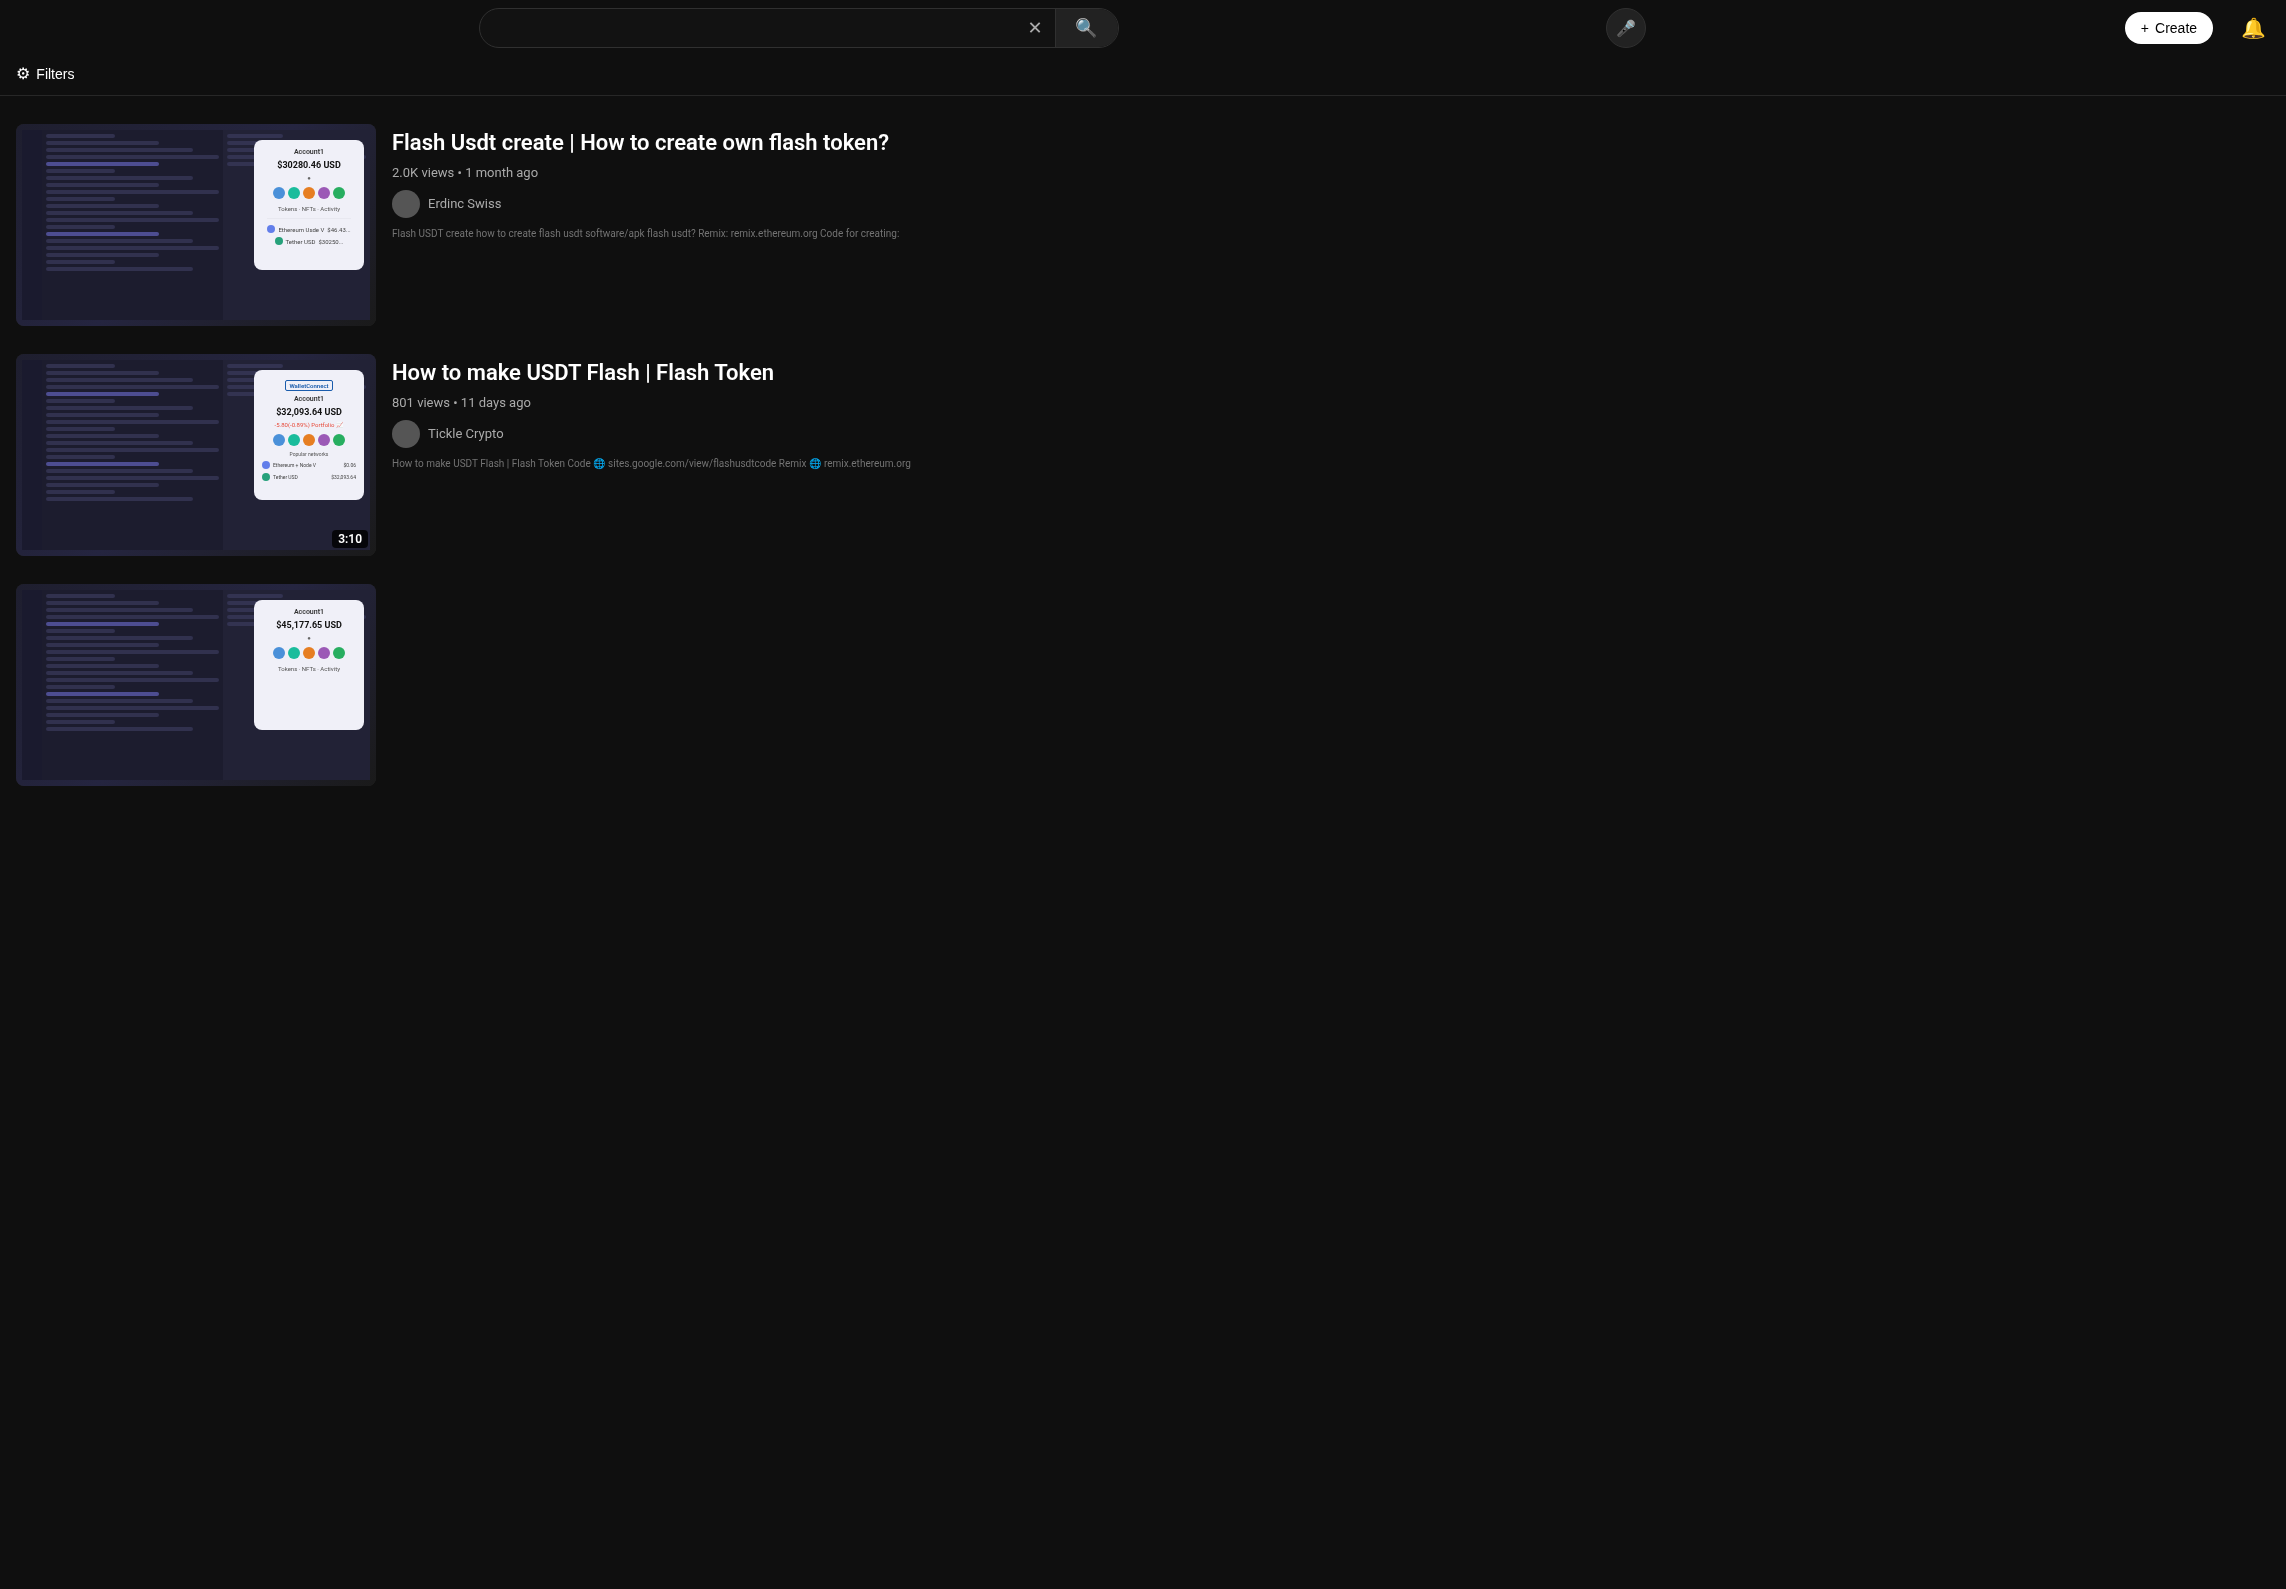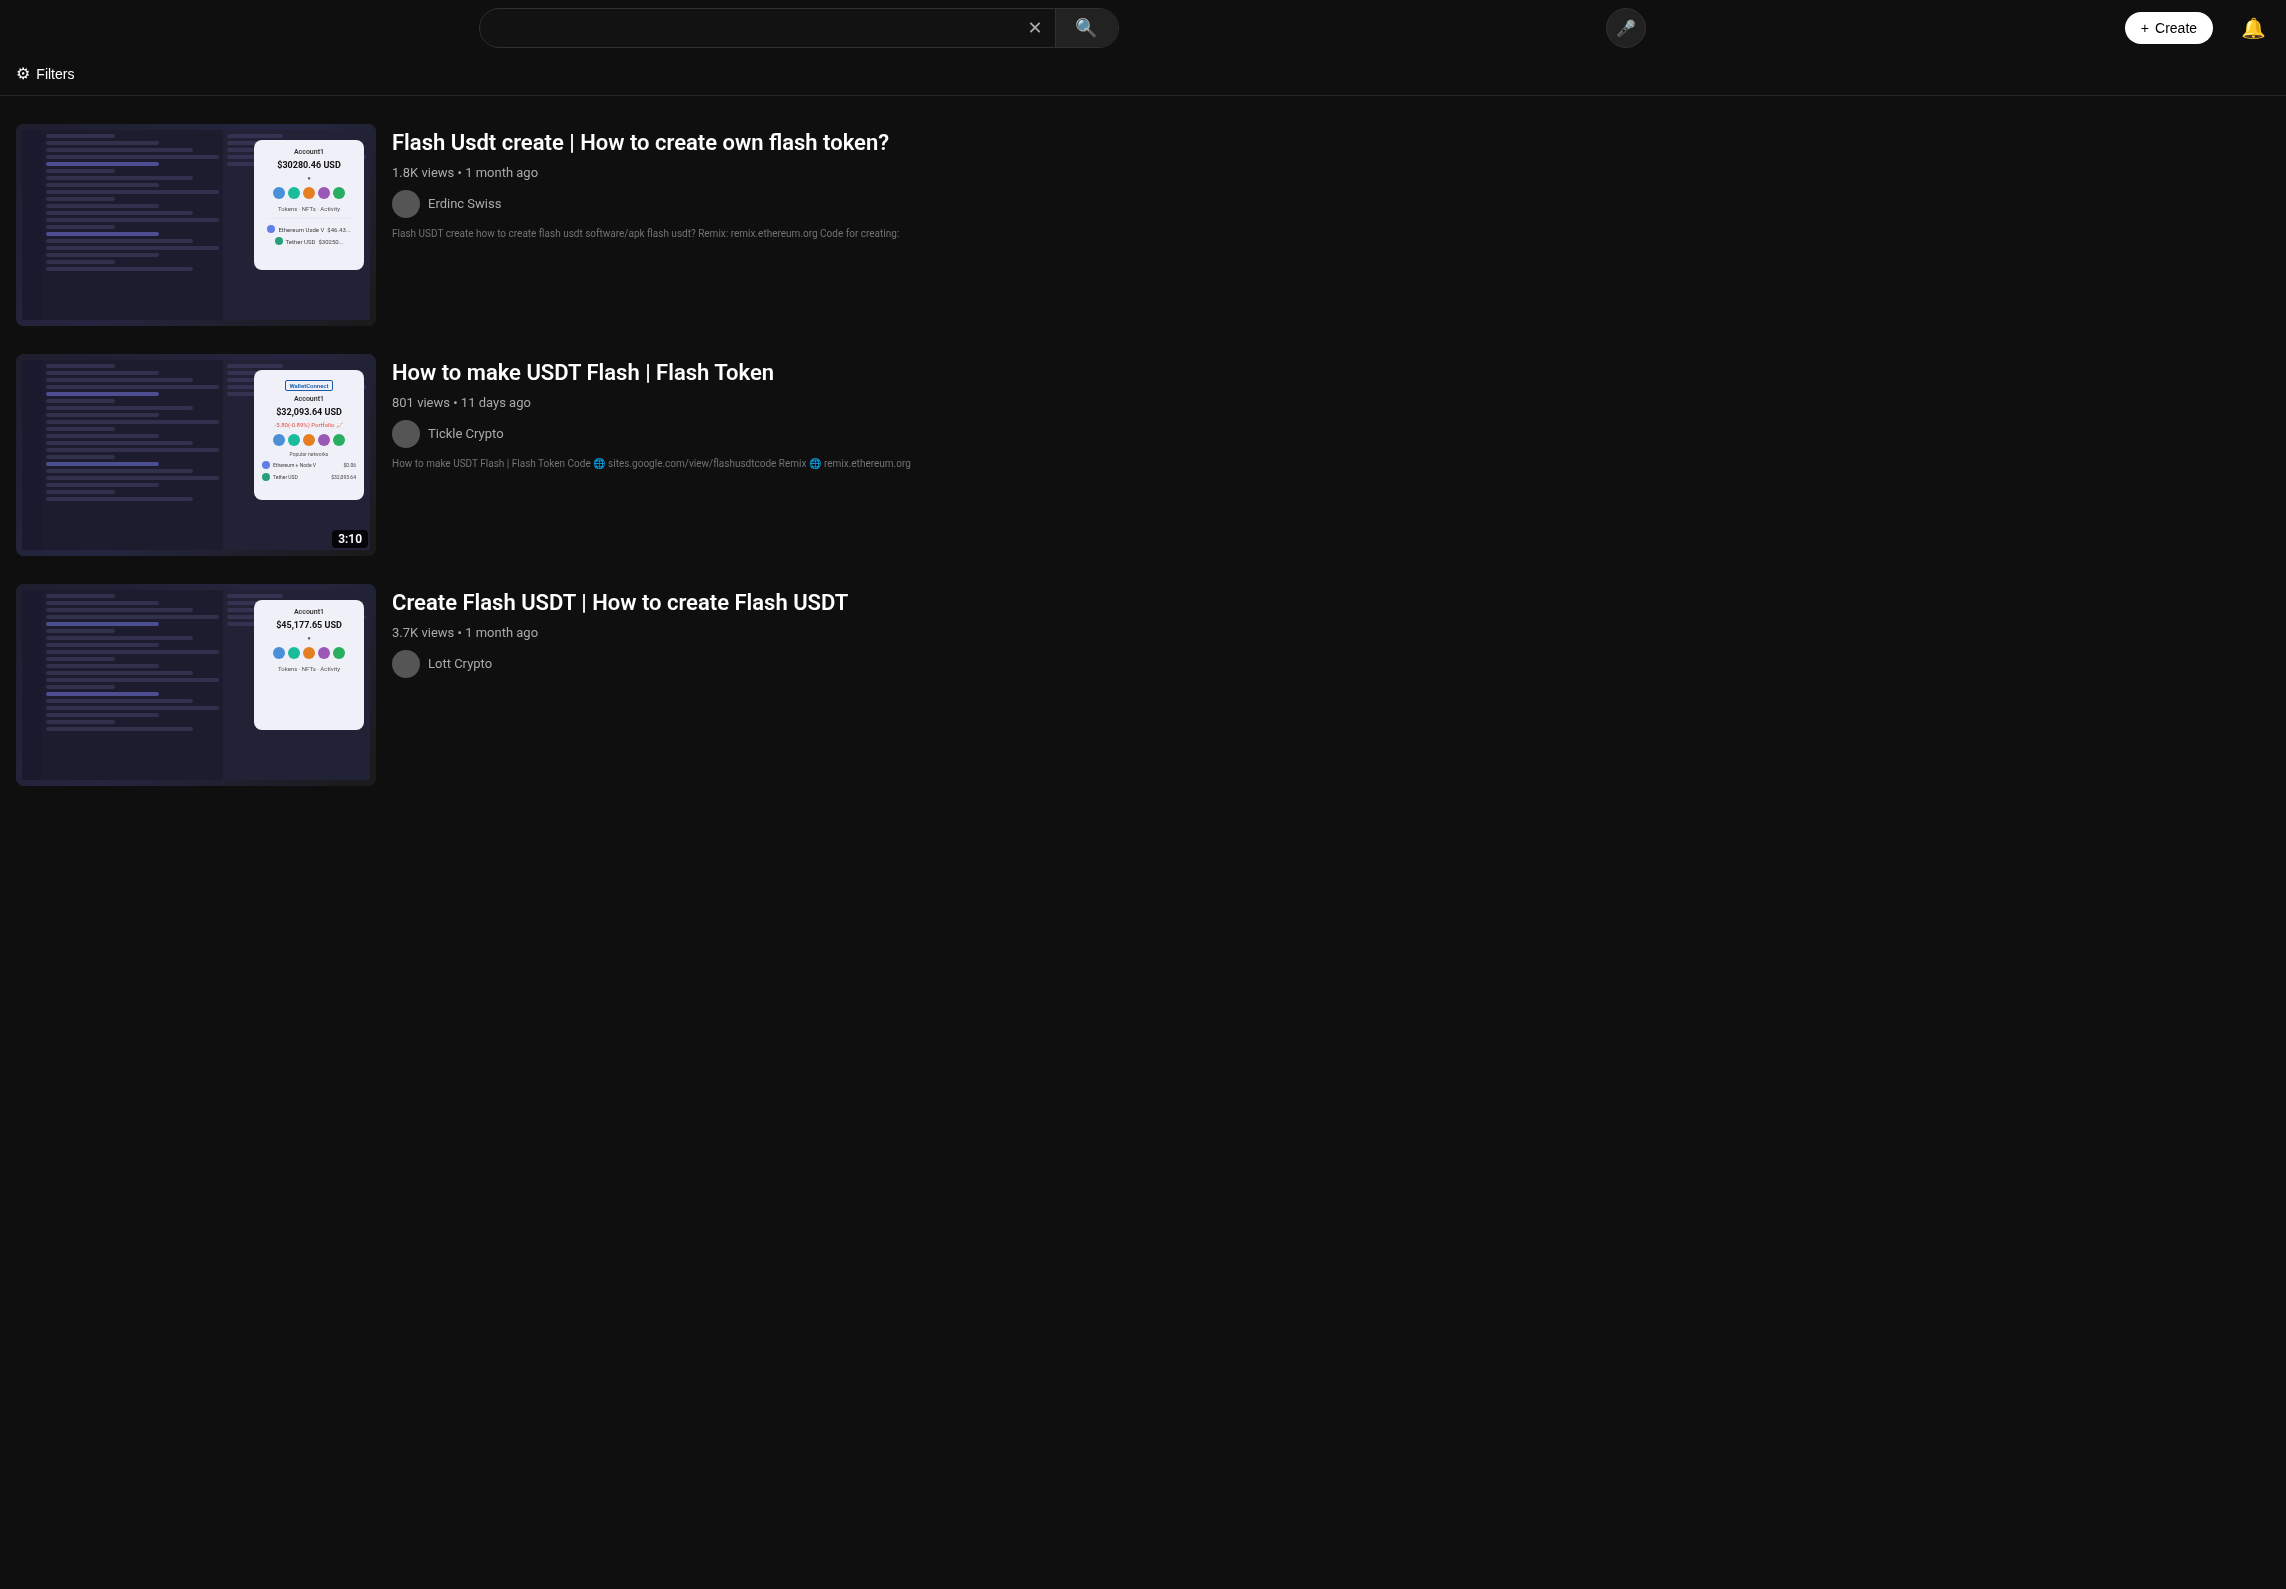--- a/index.html
+++ b/index.html
@@ -388,21 +388,21 @@
         <div style="display:flex;align-items:center;gap:3px;">
           <div style="width:8px;height:8px;border-radius:50%;background:#26a17b;"></div>
           <span style="font-size:6px;color:#444;">Tether USD</span>
           <span style="font-size:6px;color:#444;margin-left:auto;">$30250...</span>
         </div>
       </div>
     </div>
     <div class="video-info">
       <div class="video-title">Flash Usdt create | How to create own flash token?</div>
       <div class="video-meta">
-        <span>1.8K views</span>
+        <span>2.0K views</span>
         <span> • </span>
         <span>1 month ago</span>
       </div>
       <div class="channel-row">
         <div class="channel-avatar"></div>
         <span class="channel-name">Erdinc Swiss</span>
       </div>
       <div class="video-desc">Flash USDT create how to create flash usdt software/apk flash usdt? Remix: remix.ethereum.org Code for creating:</div>
     </div>
   </div>
@@ -529,27 +529,15 @@
         <div class="wallet-circles">
           <div class="wallet-circle wc-blue"></div>
           <div class="wallet-circle wc-teal"></div>
           <div class="wallet-circle wc-orange"></div>
           <div class="wallet-circle wc-purple"></div>
           <div class="wallet-circle wc-green"></div>
         </div>
         <div style="font-size:6px;color:#555;margin-top:2px;">Tokens · NFTs · Activity</div>
       </div>
     </div>
-    <div class="video-info">
-      <div class="video-title">Create Flash USDT | How to create Flash USDT</div>
-      <div class="video-meta">
-        <span>3.7K views</span>
-        <span> • </span>
-        <span>1 month ago</span>
-      </div>
-      <div class="channel-row">
-        <div class="channel-avatar"></div>
-        <span class="channel-name">Lott Crypto</span>
-      </div>
-    </div>
   </div>
 
 </div>
 
 </body></html>

